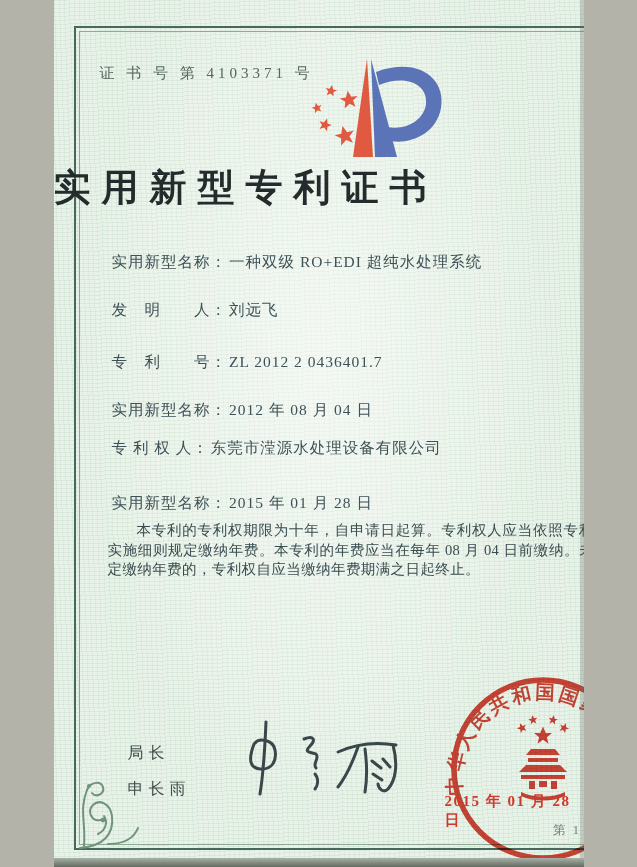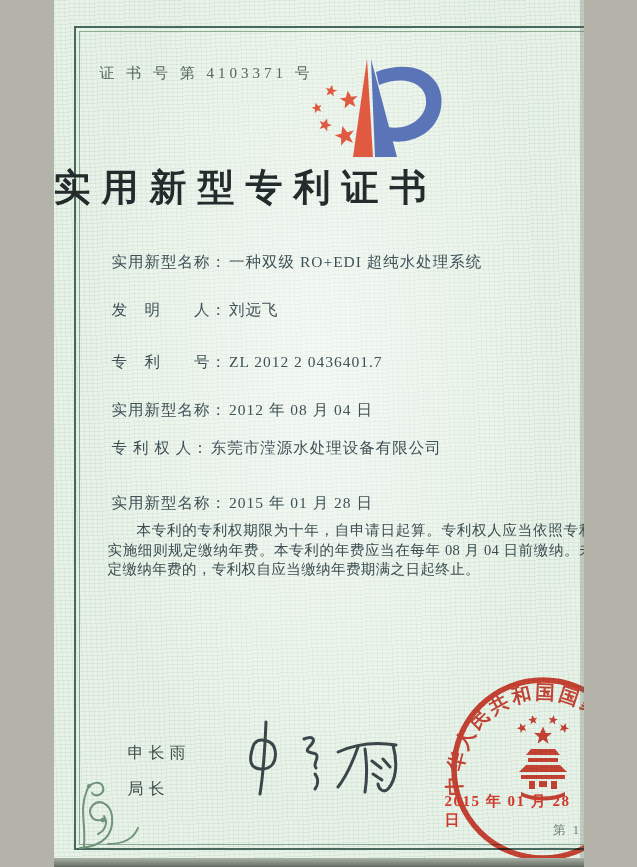--- a/index.html
+++ b/index.html
@@ -109,22 +109,22 @@
     <div class="field-row fr3"><span class="lbl">实用新型名称：</span><span>2012 年 08 月 04 日</span></div>
     <div class="field-row fr4"><span class="lbl">专 利 权 人：</span><span>东莞市滢源水处理设备有限公司</span></div>
     <div class="field-row fr5"><span class="lbl">实用新型名称：</span><span>2015 年 01 月 28 日</span></div>
   </div>
 
   <div class="paras">
     <p>本专利的专利权期限为十年，自申请日起算。专利权人应当依照专利法及其实施细则规定缴纳年费。本专利的年费应当在每年 08 月 04 日前缴纳。未按照规定缴纳年费的，专利权自应当缴纳年费期满之日起终止。</p>
   </div>
 
   <div class="signer">
+    <div>局长</div>
     <div>申长雨</div>
-    <div>局长</div>
   </div>
 
   <svg class="signature" width="158" height="92" viewBox="0 0 158 92">
     <g stroke="#39464a" fill="none" stroke-width="3" stroke-linecap="round" stroke-linejoin="round">
       <path d="M8,32 C2,48 4,56 14,57 C26,58 31,49 29,38 C27,27 13,26 9,31"></path>
       <path d="M20,10 C19,32 18,58 14,82"></path>
       <path d="M58,27 C68,23 70,28 64,34 C56,42 68,40 70,42 C74,46 66,52 70,56"></path>
       <path d="M69,62 C73,67 72,73 69,77"></path>
       <path d="M92,40 C112,31 132,30 150,33"></path>
       <path d="M112,35 C106,52 99,66 92,75"></path>

